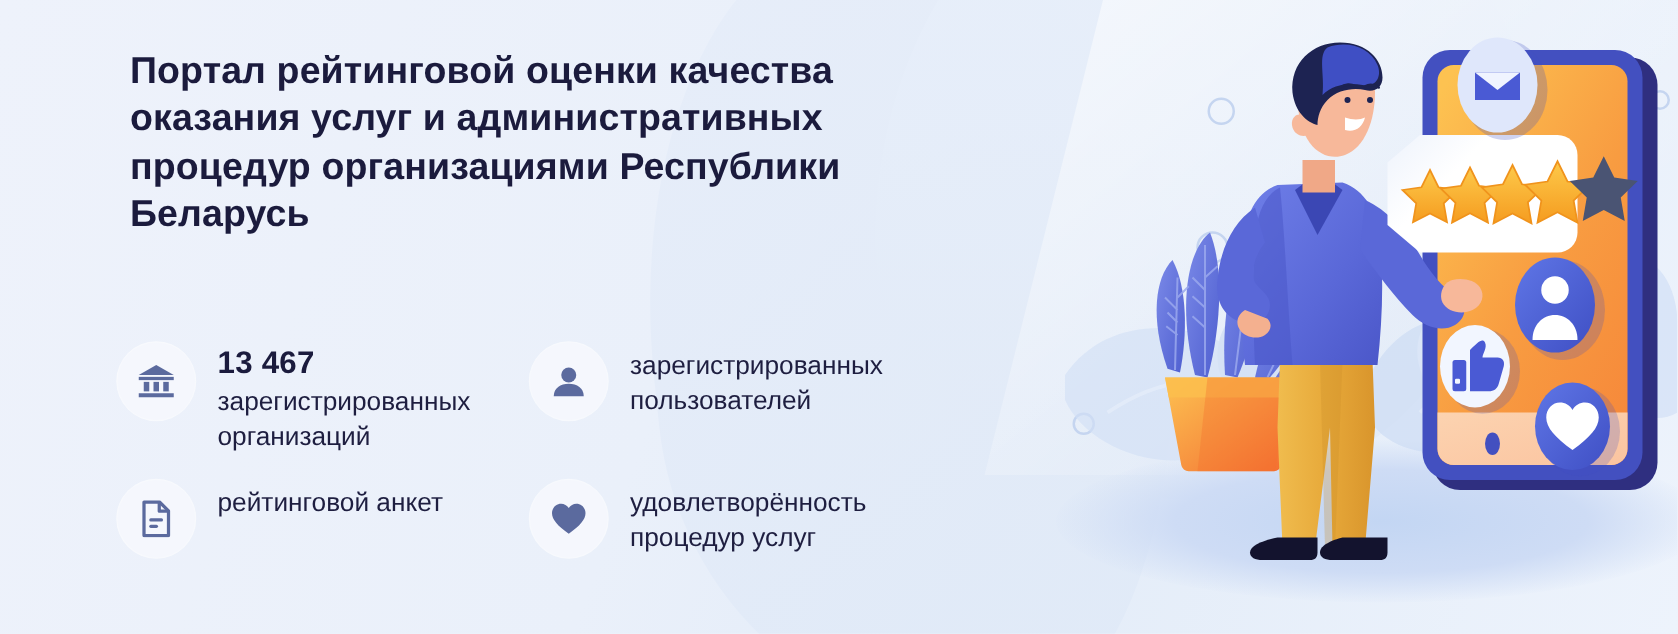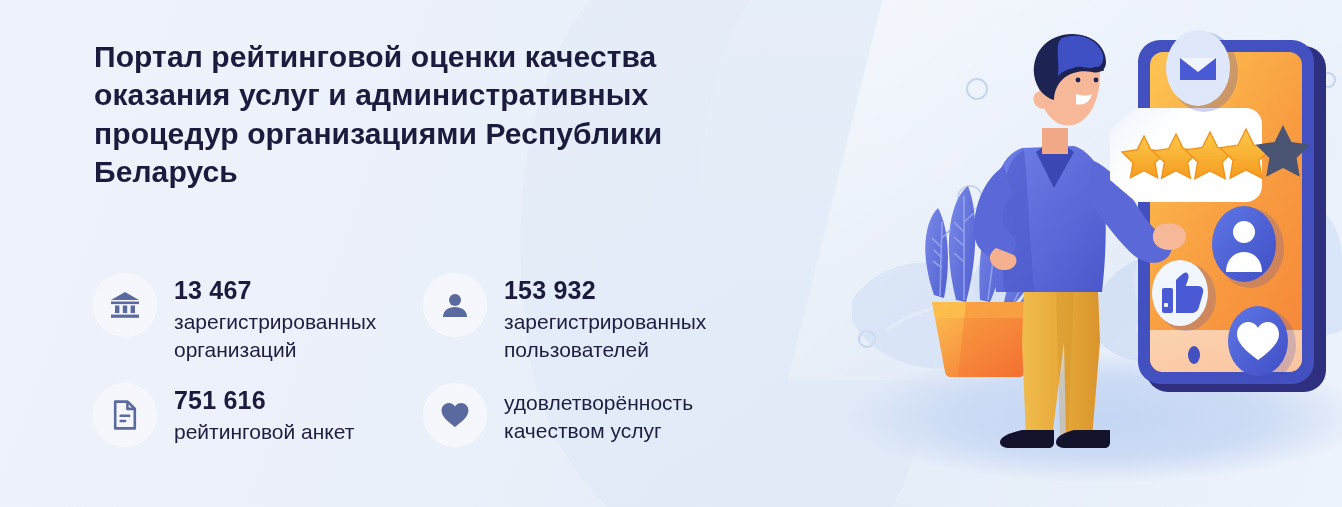--- a/index.html
+++ b/index.html
@@ -31,21 +31,21 @@
     transform:skewX(-14deg);
   }
   .ground{
     position:absolute;left:845px;top:352px;width:520px;height:130px;
     background:radial-gradient(ellipse at 50% 50%,#c3d6f3 0%,#cedcf5 45%,rgba(225,236,250,0) 72%);
     border-radius:50%;
   }
   .ring{position:absolute;border:2px solid #c5d5f0;border-radius:50%;}
 
   
-  .content{position:absolute;left:94px;top:38px;width:720px;}
+  .content{position:absolute;left:104px;top:38px;width:720px;}
   .title{
     font-size:30px;line-height:1.28;font-weight:bold;color:#1b1b3d;
     letter-spacing:.1px;margin:0;max-width:700px;
   }
   .stats{
     position:absolute;left:94px;top:274px;width:740px;
     display:grid;grid-template-columns:330px 330px;grid-template-rows:110px 110px;
     column-gap:0;row-gap:0;
   }
   .stat{display:flex;align-items:flex-start;gap:18px;}
@@ -103,50 +103,48 @@
     </div>
 
     <div class="stat">
       <div class="stat-ico">
         <svg width="30" height="28" viewBox="0 0 30 28" aria-hidden="true">
           <circle cx="15" cy="9" r="6" fill="#5b6a9e"></circle>
           <path d="M3 26 C3 19.5 8.4 16 15 16 C21.6 16 27 19.5 27 26 Z" fill="#5b6a9e"></path>
         </svg>
       </div>
       <div class="stat-txt">
-        <div class="stat-num">153 932</div>
         <div class="stat-lbl">зарегистрированных
 пользователей</div>
       </div>
     </div>
 
     <div class="stat">
       <div class="stat-ico">
         <svg width="26" height="30" viewBox="0 0 26 30" aria-hidden="true">
           <path d="M3.2 1.6 h12.4 l7.2 7.1 v19.7 h-19.6 Z" fill="none" stroke="#5b6a9e" stroke-width="2.6" stroke-linejoin="round"></path>
           <path d="M15.4 1.8 v7.1 h7.1" fill="none" stroke="#5b6a9e" stroke-width="2.6" stroke-linejoin="round"></path>
           <rect x="7.4" y="14.6" width="11" height="2.5" rx="1.2" fill="#5b6a9e"></rect>
           <rect x="7.4" y="19.8" width="7" height="2.5" rx="1.2" fill="#5b6a9e"></rect>
         </svg>
       </div>
       <div class="stat-txt">
-        <div class="stat-num">751 616</div>
         <div class="stat-lbl">рейтинговой анкет</div>
       </div>
     </div>
 
     <div class="stat">
       <div class="stat-ico">
         <svg width="30" height="28" viewBox="0 0 30 28" aria-hidden="true">
           <path d="M15 26 C6 19.6 1.6 14.6 1.6 9.6 C1.6 5.2 4.9 2 8.9 2 C11.4 2 13.6 3.3 15 5.4 C16.4 3.3 18.6 2 21.1 2 C25.1 2 28.4 5.2 28.4 9.6 C28.4 14.6 24 19.6 15 26 Z" fill="#5b6a9e"></path>
         </svg>
       </div>
       <div class="stat-txt">
         <div class="stat-lbl">удовлетворённость
-качеством услуг</div>
+процедур услуг</div>
       </div>
     </div>
 
   </div>
 
   <div class="illus">
     <svg width="496" height="507" viewBox="0 0 496 507" aria-hidden="true">
       <defs>
         <linearGradient id="gPhone" x1="0" y1="0" x2="1" y2="1">
           <stop offset="0%" stop-color="#fcc košile"></stop>

